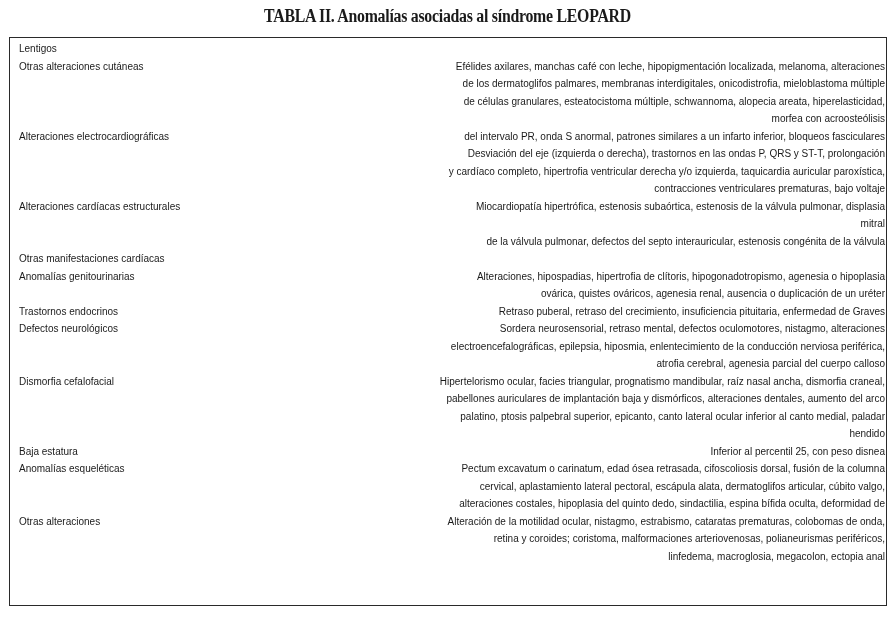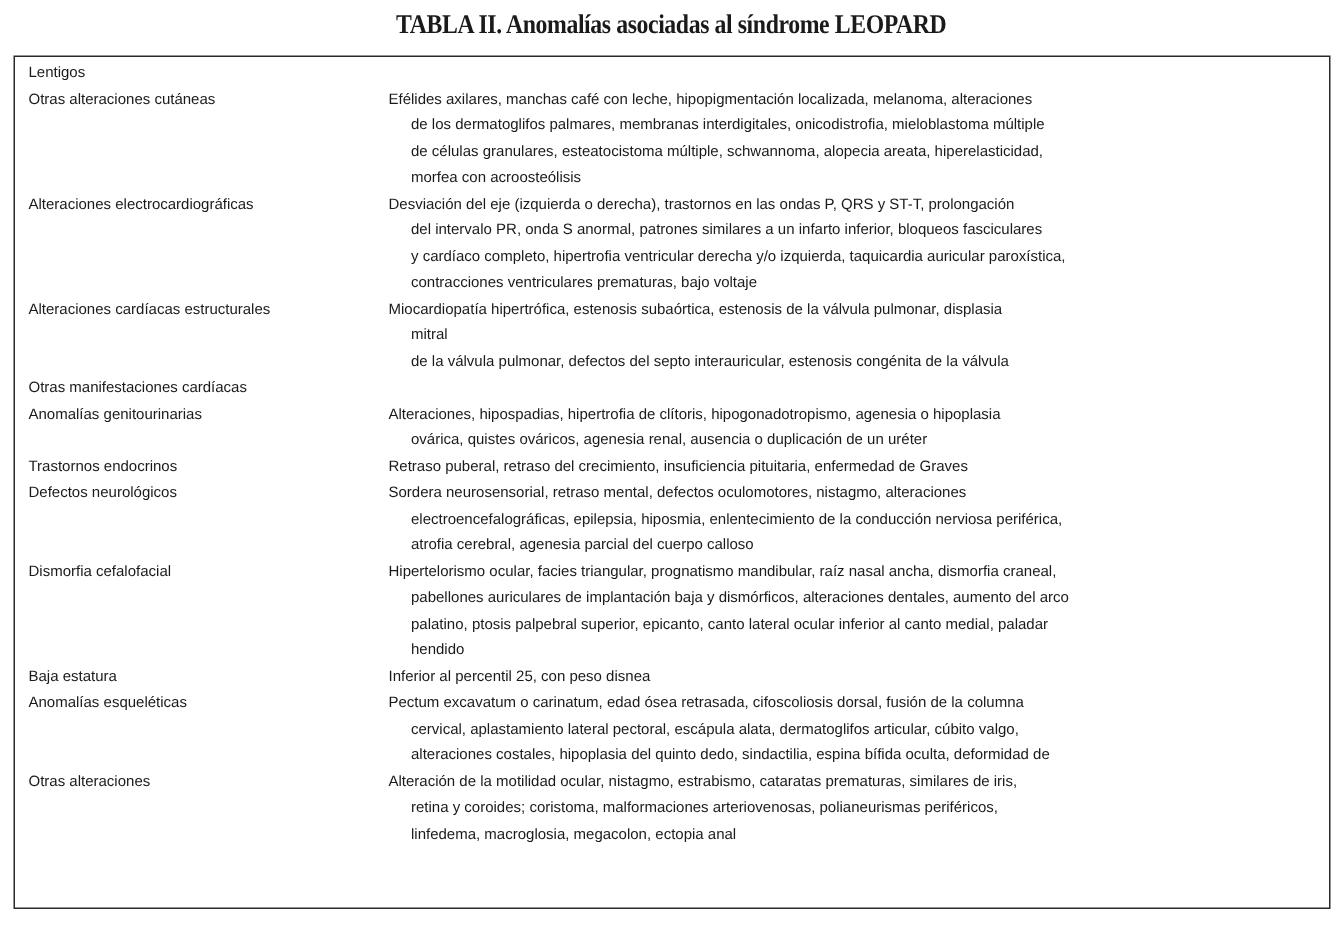--- a/index.html
+++ b/index.html
@@ -7,21 +7,21 @@
            font-family: "DejaVu Serif", "Liberation Serif", serif; color: #1a1a1a; }
     .title { position: absolute; top: 6px; left: 0; width: 895px; text-align: center;
              font-family: "Liberation Serif", serif; font-size: 18px; font-weight: bold;
              letter-spacing: -0.3px; transform: scaleX(0.88); transform-origin: center; }
     .table-box { position: absolute; left: 9px; top: 37px; width: 878px; height: 569px;
                  border: 1.5px solid #2a2a2a; box-sizing: border-box; }
     .rows { position: absolute; left: 9px; top: 2px; width: 866px; }
     .row { display: flex; font-family: Liberation Sans, sans-serif; font-size: 10px; line-height: 17.5px; }
     .label { width: 240px; flex: 0 0 240px; white-space: nowrap; }
     .desc { flex: 1; }
-    .desc .line { display: block; white-space: nowrap; }
+    .desc .line { display: block; white-space: nowrap; text-align: right; }
     .desc .line.indent { padding-left: 15px; }
   </style>
 </head>
 <body>
 
 <div class="title">TABLA II. Anomalías asociadas al síndrome LEOPARD</div>
 
 <div class="table-box">
   <div class="rows" id="rows">
       <div class="row">
@@ -33,22 +33,22 @@
         <div class="desc">
           <span class="line">Efélides axilares, manchas café con leche, hipopigmentación localizada, melanoma, alteraciones</span>
           <span class="line indent">de los dermatoglifos palmares, membranas interdigitales, onicodistrofia, mieloblastoma múltiple</span>
           <span class="line indent">de células granulares, esteatocistoma múltiple, schwannoma, alopecia areata, hiperelasticidad,</span>
           <span class="line indent">morfea con acroosteólisis</span>
         </div>
       </div>
       <div class="row">
         <div class="label">Alteraciones electrocardiográficas</div>
         <div class="desc">
+          <span class="line indent">del intervalo PR, onda S anormal, patrones similares a un infarto inferior, bloqueos fasciculares</span>
           <span class="line">Desviación del eje (izquierda o derecha), trastornos en las ondas P, QRS y ST-T, prolongación</span>
-          <span class="line indent">del intervalo PR, onda S anormal, patrones similares a un infarto inferior, bloqueos fasciculares</span>
           <span class="line indent">y cardíaco completo, hipertrofia ventricular derecha y/o izquierda, taquicardia auricular paroxística,</span>
           <span class="line indent">contracciones ventriculares prematuras, bajo voltaje</span>
         </div>
       </div>
       <div class="row">
         <div class="label">Alteraciones cardíacas estructurales</div>
         <div class="desc">
           <span class="line">Miocardiopatía hipertrófica, estenosis subaórtica, estenosis de la válvula pulmonar, displasia</span>
           <span class="line indent">mitral</span>
           <span class="line indent">de la válvula pulmonar, defectos del septo interauricular, estenosis congénita de la válvula</span>
@@ -97,19 +97,19 @@
         <div class="label">Anomalías esqueléticas</div>
         <div class="desc">
           <span class="line">Pectum excavatum o carinatum, edad ósea retrasada, cifoscoliosis dorsal, fusión de la columna</span>
           <span class="line indent">cervical, aplastamiento lateral pectoral, escápula alata, dermatoglifos articular, cúbito valgo,</span>
           <span class="line indent">alteraciones costales, hipoplasia del quinto dedo, sindactilia, espina bífida oculta, deformidad de</span>
         </div>
       </div>
       <div class="row">
         <div class="label">Otras alteraciones</div>
         <div class="desc">
-          <span class="line">Alteración de la motilidad ocular, nistagmo, estrabismo, cataratas prematuras, similares de iris,</span>
+          <span class="line">Alteración de la motilidad ocular, nistagmo, estrabismo, cataratas prematuras, colobomas de onda,</span>
           <span class="line indent">retina y coroides; coristoma, malformaciones arteriovenosas, polianeurismas periféricos,</span>
           <span class="line indent">linfedema, macroglosia, megacolon, ectopia anal</span>
         </div>
       </div>
     </div>
 </div>
 
 </body></html>

